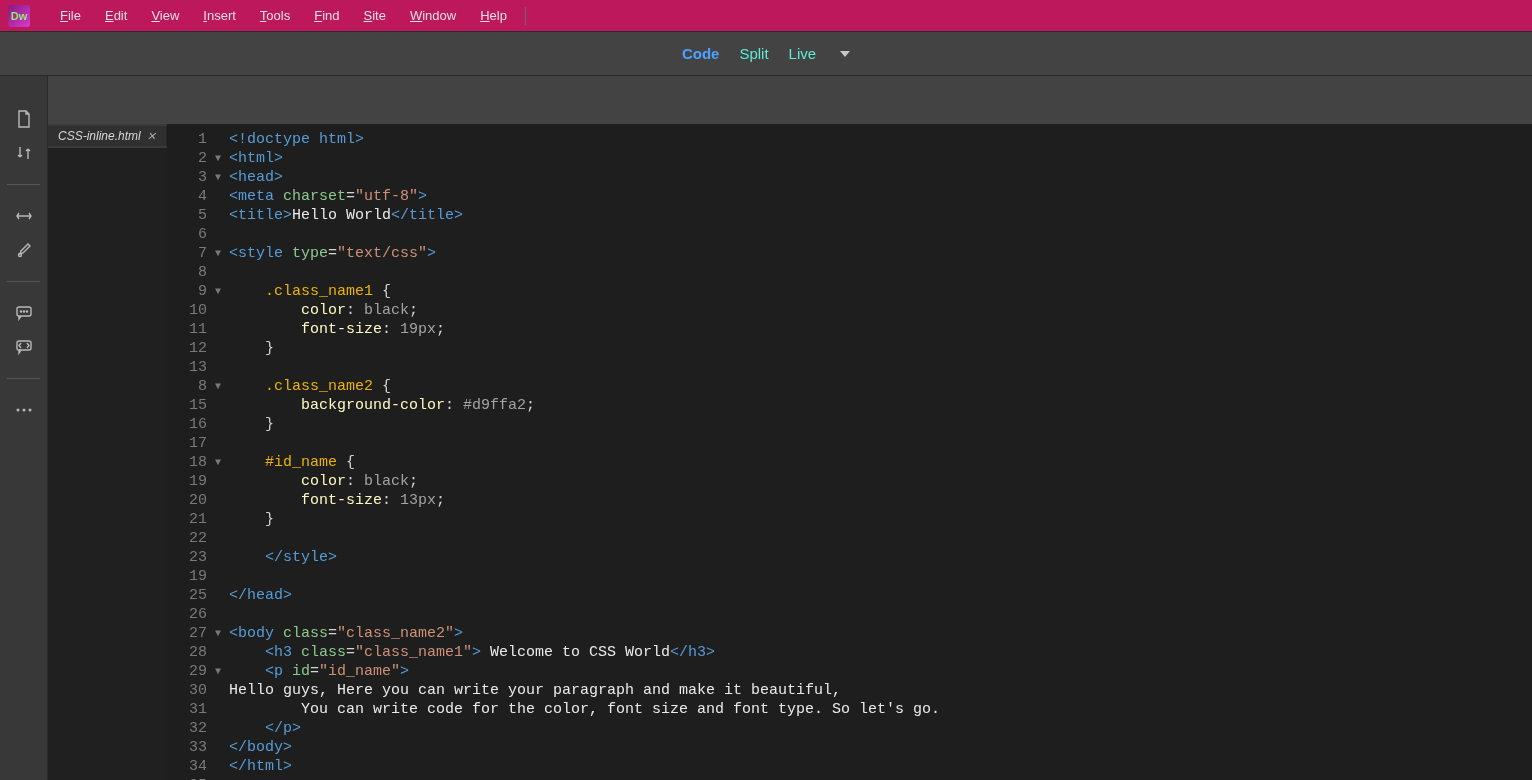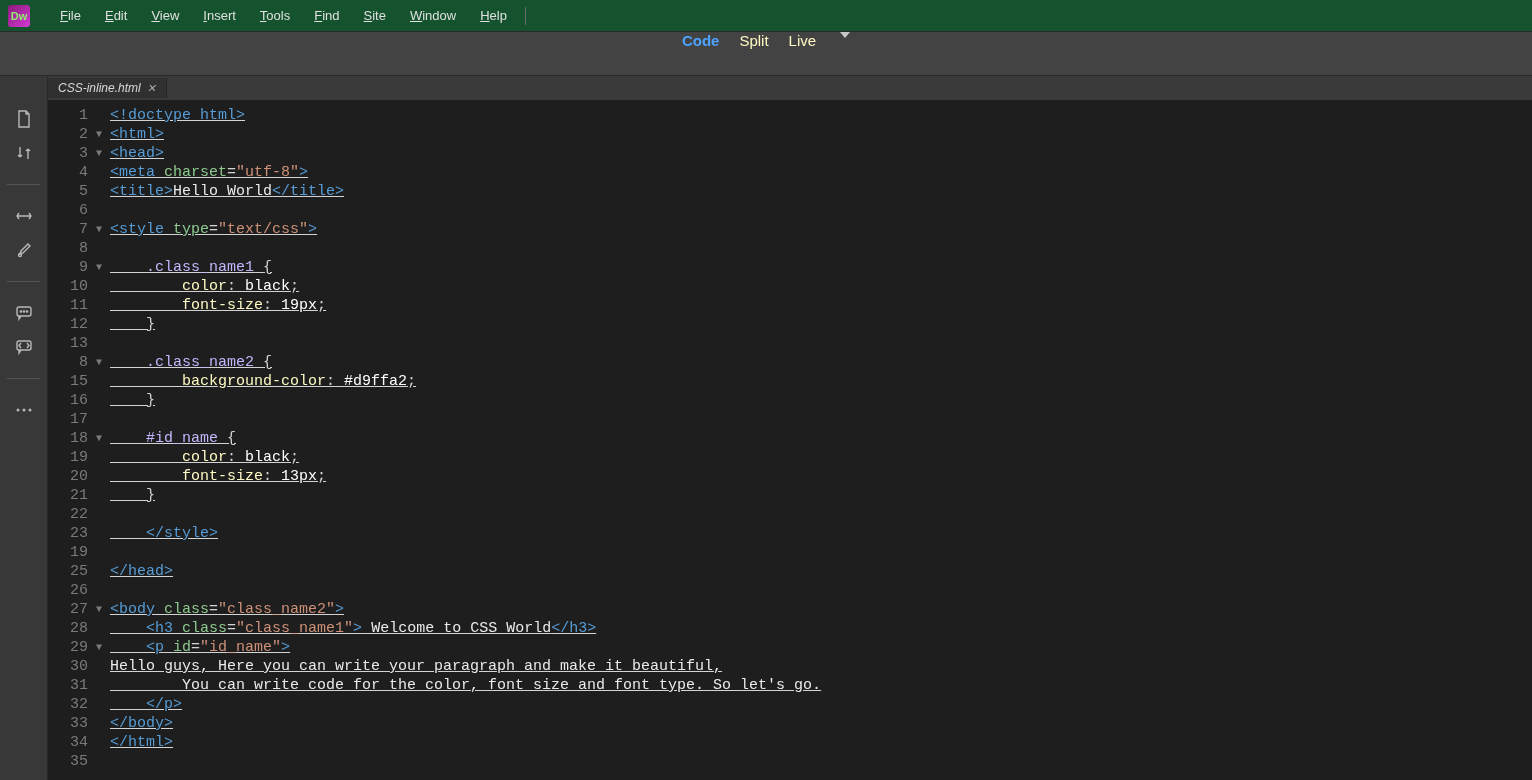--- a/index.html
+++ b/index.html
@@ -7,21 +7,21 @@
   font-family: "Segoe UI", Tahoma, sans-serif;
   background: #434343;
   color: #d4d4d4;
   width: 1532px;
   height: 780px;
   overflow: hidden;
 }
 .menubar {
   display: flex;
   align-items: center;
-  background: #14532d;
+  background: #be185d;
   height: 32px;
   padding: 0 8px;
   border-bottom: 1px solid #2a2a2a;
 }
 .logo {
   width: 22px; height: 22px;
   background: linear-gradient(135deg, #8a1a7a, #d63ad6);
   border-radius: 3px;
   margin-right: 18px;
   display: flex; align-items: center; justify-content: center;
@@ -33,26 +33,27 @@
   font-size: 13px;
   cursor: pointer;
 }
 .menu-item .ul { text-decoration: underline; }
 .menubar-divider {
   width: 1px; height: 18px; background: #6a6a6a; margin: 0 6px;
 }
 .toolbar2 {
   display: flex;
   justify-content: center;
+  align-items: center;
   background: #434343;
   height: 44px;
   border-bottom: 1px solid #2a2a2a;
   gap: 20px;
 }
-.view-btn { color: #fef9c3; font-size: 15px; cursor: pointer; }
+.view-btn { color: #5eead4; font-size: 15px; cursor: pointer; }
 .view-btn.active { color: #4ba3ff; font-weight: 600; }
 .dropdown-caret {
   width: 0; height: 0;
   border-left: 5px solid transparent;
   border-right: 5px solid transparent;
   border-top: 6px solid #c8c8c8;
   margin-left: 4px;
 }
 .main {
   display: flex;
@@ -68,21 +69,21 @@
   padding-top: 20px;
   gap: 4px;
 }
 .sb-group { display:flex; flex-direction:column; align-items:center; gap:4px; padding:8px 0; width:100%; }
 .sb-divider { height:1px; width:70%; background:#555; margin:4px 0; }
 .sb-icon {
   width: 36px; height: 30px;
   display: flex; align-items: center; justify-content: center;
   color: #b8b8b8; cursor: pointer; font-size: 16px;
 }
-.editor-area { flex: 1; display: flex; flex-direction: column; background: #202020; }
+.editor-area { flex: 1; display: flex; flex-direction: row; background: #202020; margin-top: 48px; }
 .tabbar {
   display: flex; align-items: center;
   background: #3a3a3a; height: 24px;
 }
 .tab {
   display: flex; align-items: center; gap: 6px;
   background: #303030;
   padding: 3px 10px;
   color: #d8d8d8;
   font-size: 12px;
@@ -112,29 +113,28 @@
   width: 14px;
   padding: 6px 0;
   color: #7a7a7a;
   background: #1e1e1e;
 }
 .fold-col .fm { display: block; height: 19px; text-align: center; font-size: 10px; }
 .code {
   padding: 6px 0 6px 4px;
   white-space: pre;
   color: #d4d4d4;
-  text-decoration: underline;
 }
 .code .line { display: block; height: 19px; }
 .tag { color: #569cd6; }
 .attr-name { color: #8cc98e; }
 .attr-val { color: #ce9178; }
-.sel { color: #c4b5fd; }
+.sel { color: #eab308; }
 .prop { color: #fef9c3; }
-.val { color: #ffffff; }
+.val { color: #a3a3a3; }
 .punc { color: #d4d4d4; }
 .plain { color: #eaeaea; }
 </style>
 </head>
 <body>
 
 <div class="menubar">
   <div class="logo">Dw</div>
   <div id="menu-items" style="display: flex; align-items: center;">
       <div class="menu-item"><span class="ul">F</span>ile</div>

